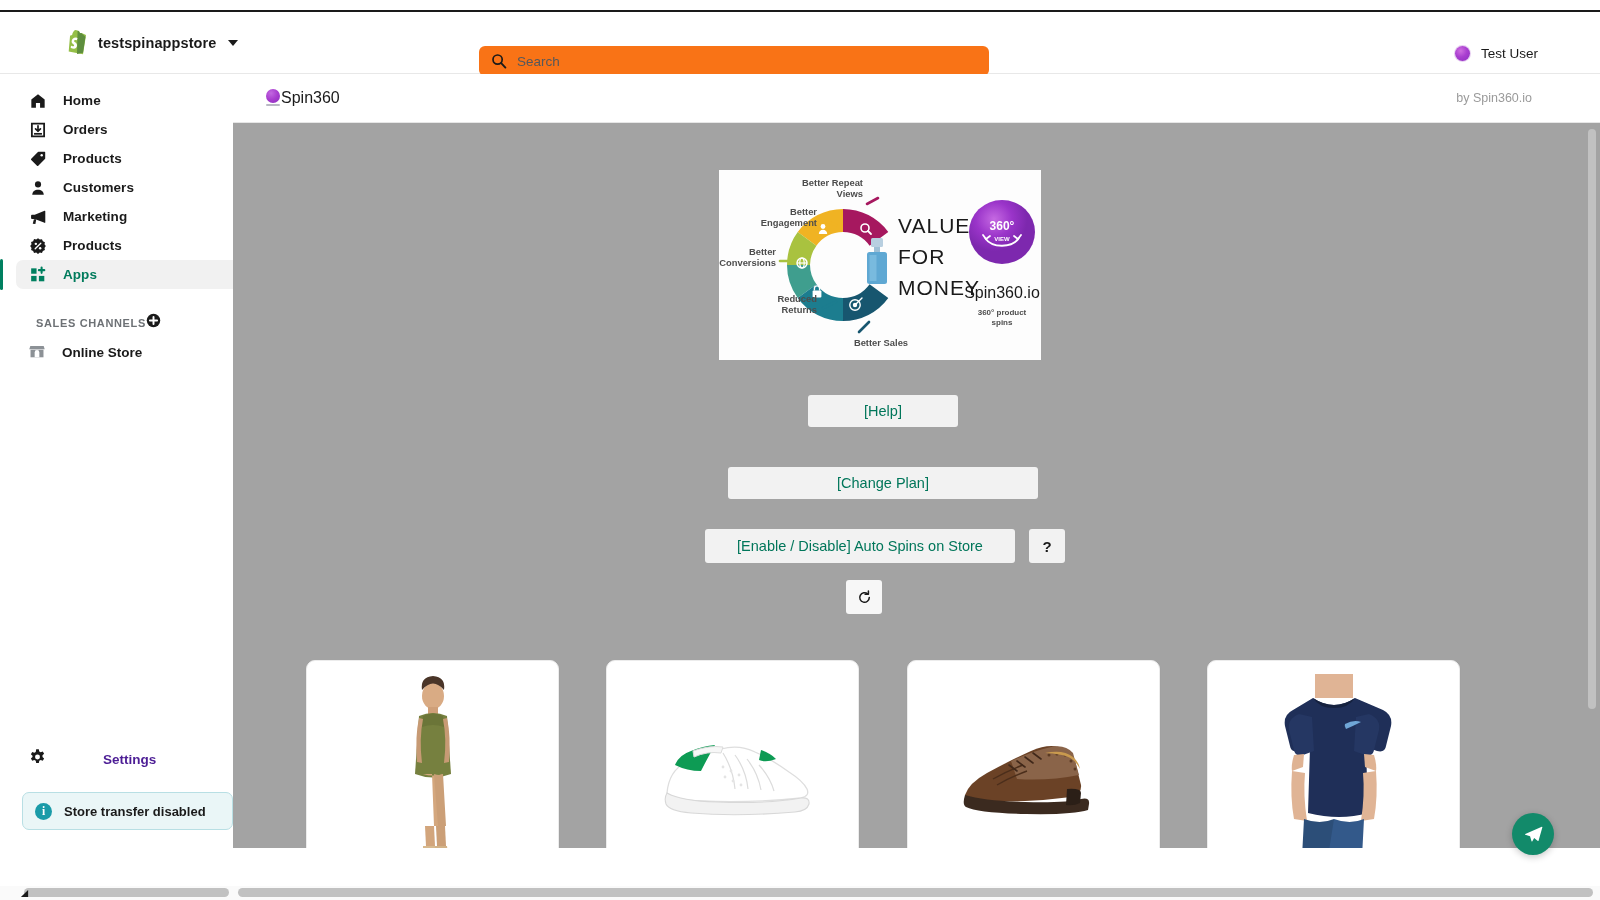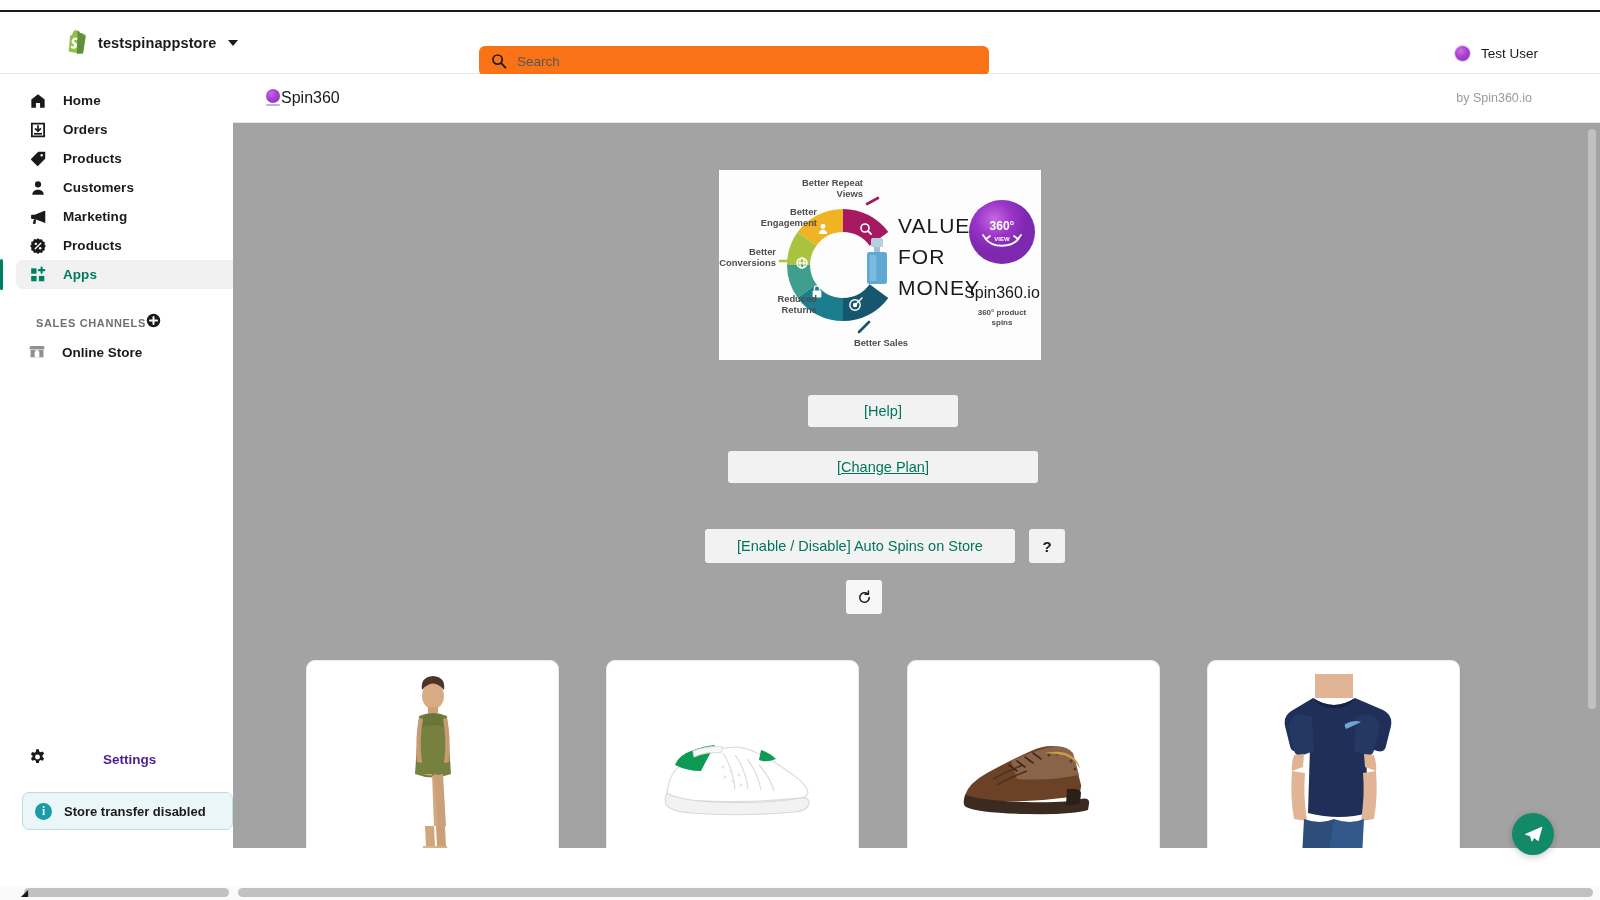--- a/index.html
+++ b/index.html
@@ -120,21 +120,21 @@
   }
   .info-img svg { display:block; }
 
   
   .appbtn {
     position:absolute; background:#f2f2f2; border:none; border-radius:3px;
     color:#00765a; font-size:14.5px; font-family:"Liberation Sans", sans-serif;
     cursor:pointer; display:flex; align-items:center; justify-content:center;
   }
   .btn-help       { left:575px; top:272px; width:150px; height:32px; }
-  .btn-changeplan { left:495px; top:328px; width:310px; height:32px;text-decoration:underline; }
+  .btn-changeplan { left:495px; top:344px; width:310px; height:32px; }
   .btn-autospins  { left:472px; top:406px; width:310px; height:34px; }
   .btn-question   { left:796px; top:406px; width:36px; height:34px; color:#1a1a1a; font-weight:700; font-size:15px; }
   .btn-refresh    { left:613px; top:457px; width:36px; height:34px; background:#f7f7f7; color:#1a1a1a; }
 
   
   .cards { position:absolute; left:0; top:537px; width:1367px; height:230px; }
   .pcard {
     position:absolute; top:0; width:253px; height:228px;
     background:#fff; border:1px solid #ececec; border-radius:9px;
     box-shadow:0 1px 2px rgba(0,0,0,.04);

